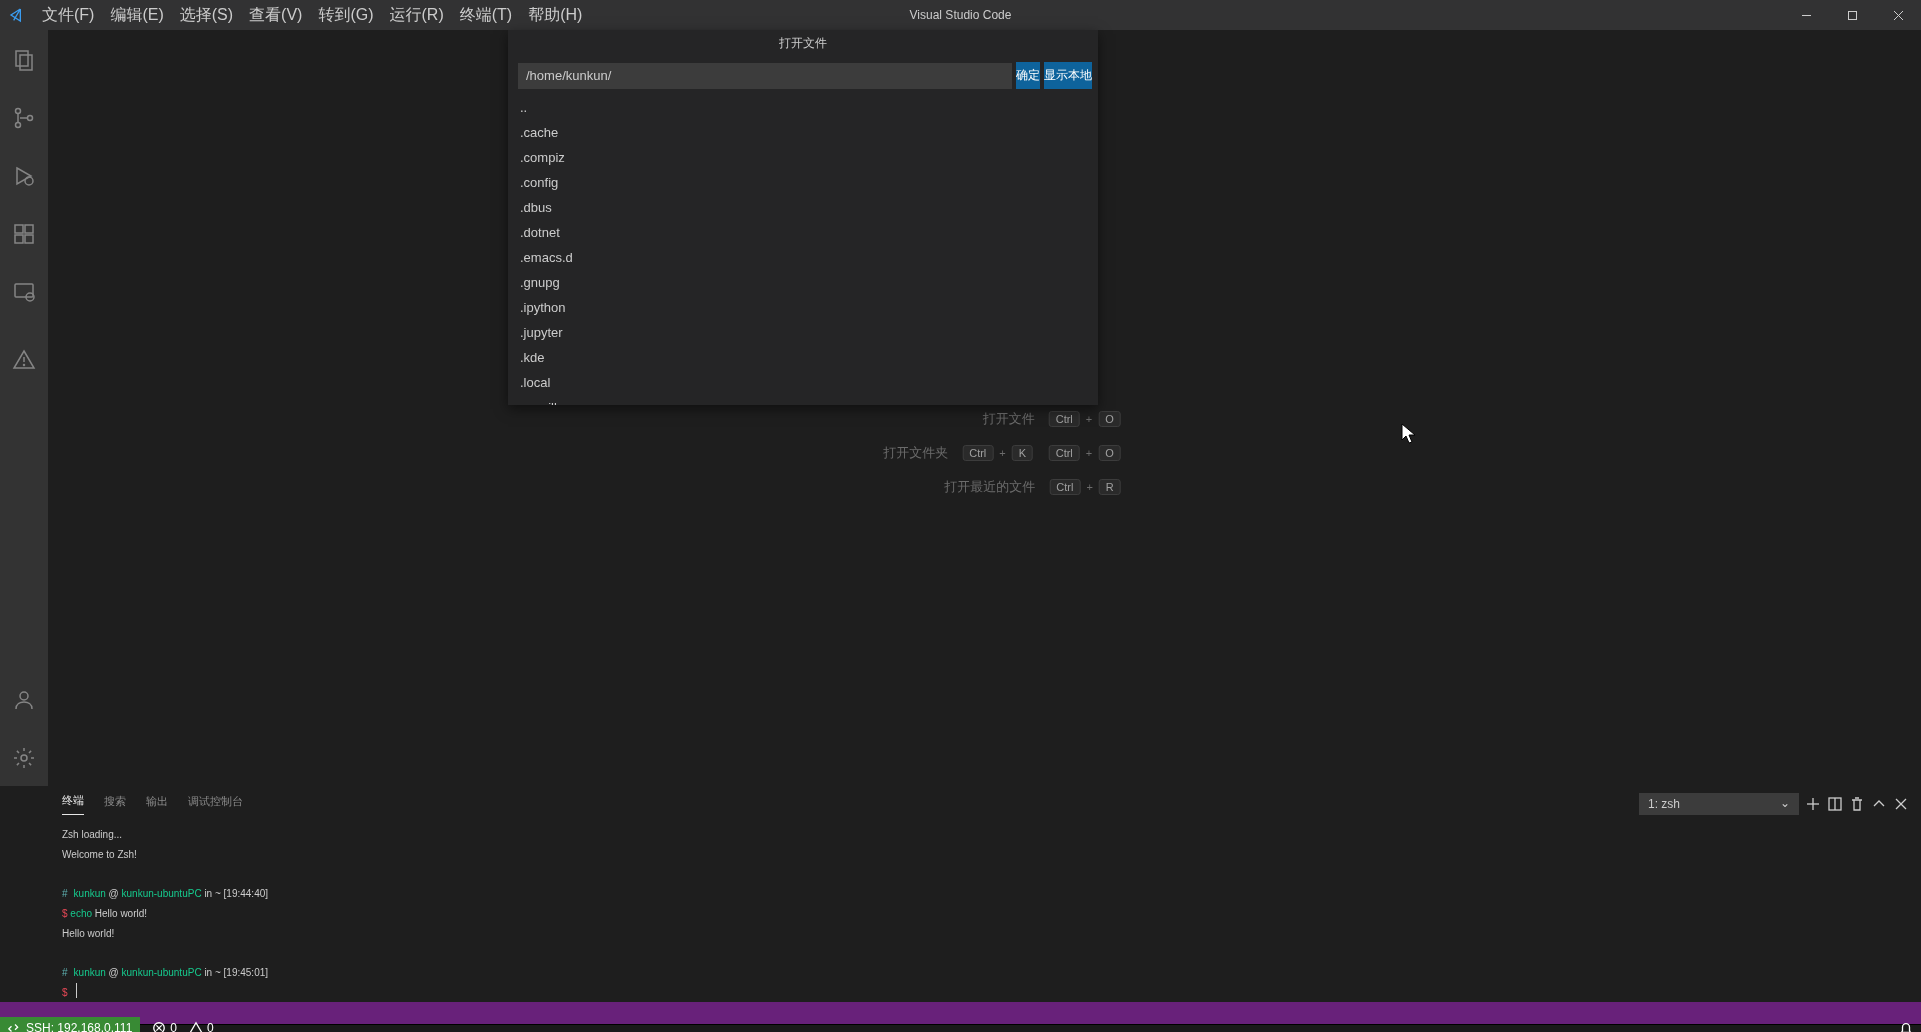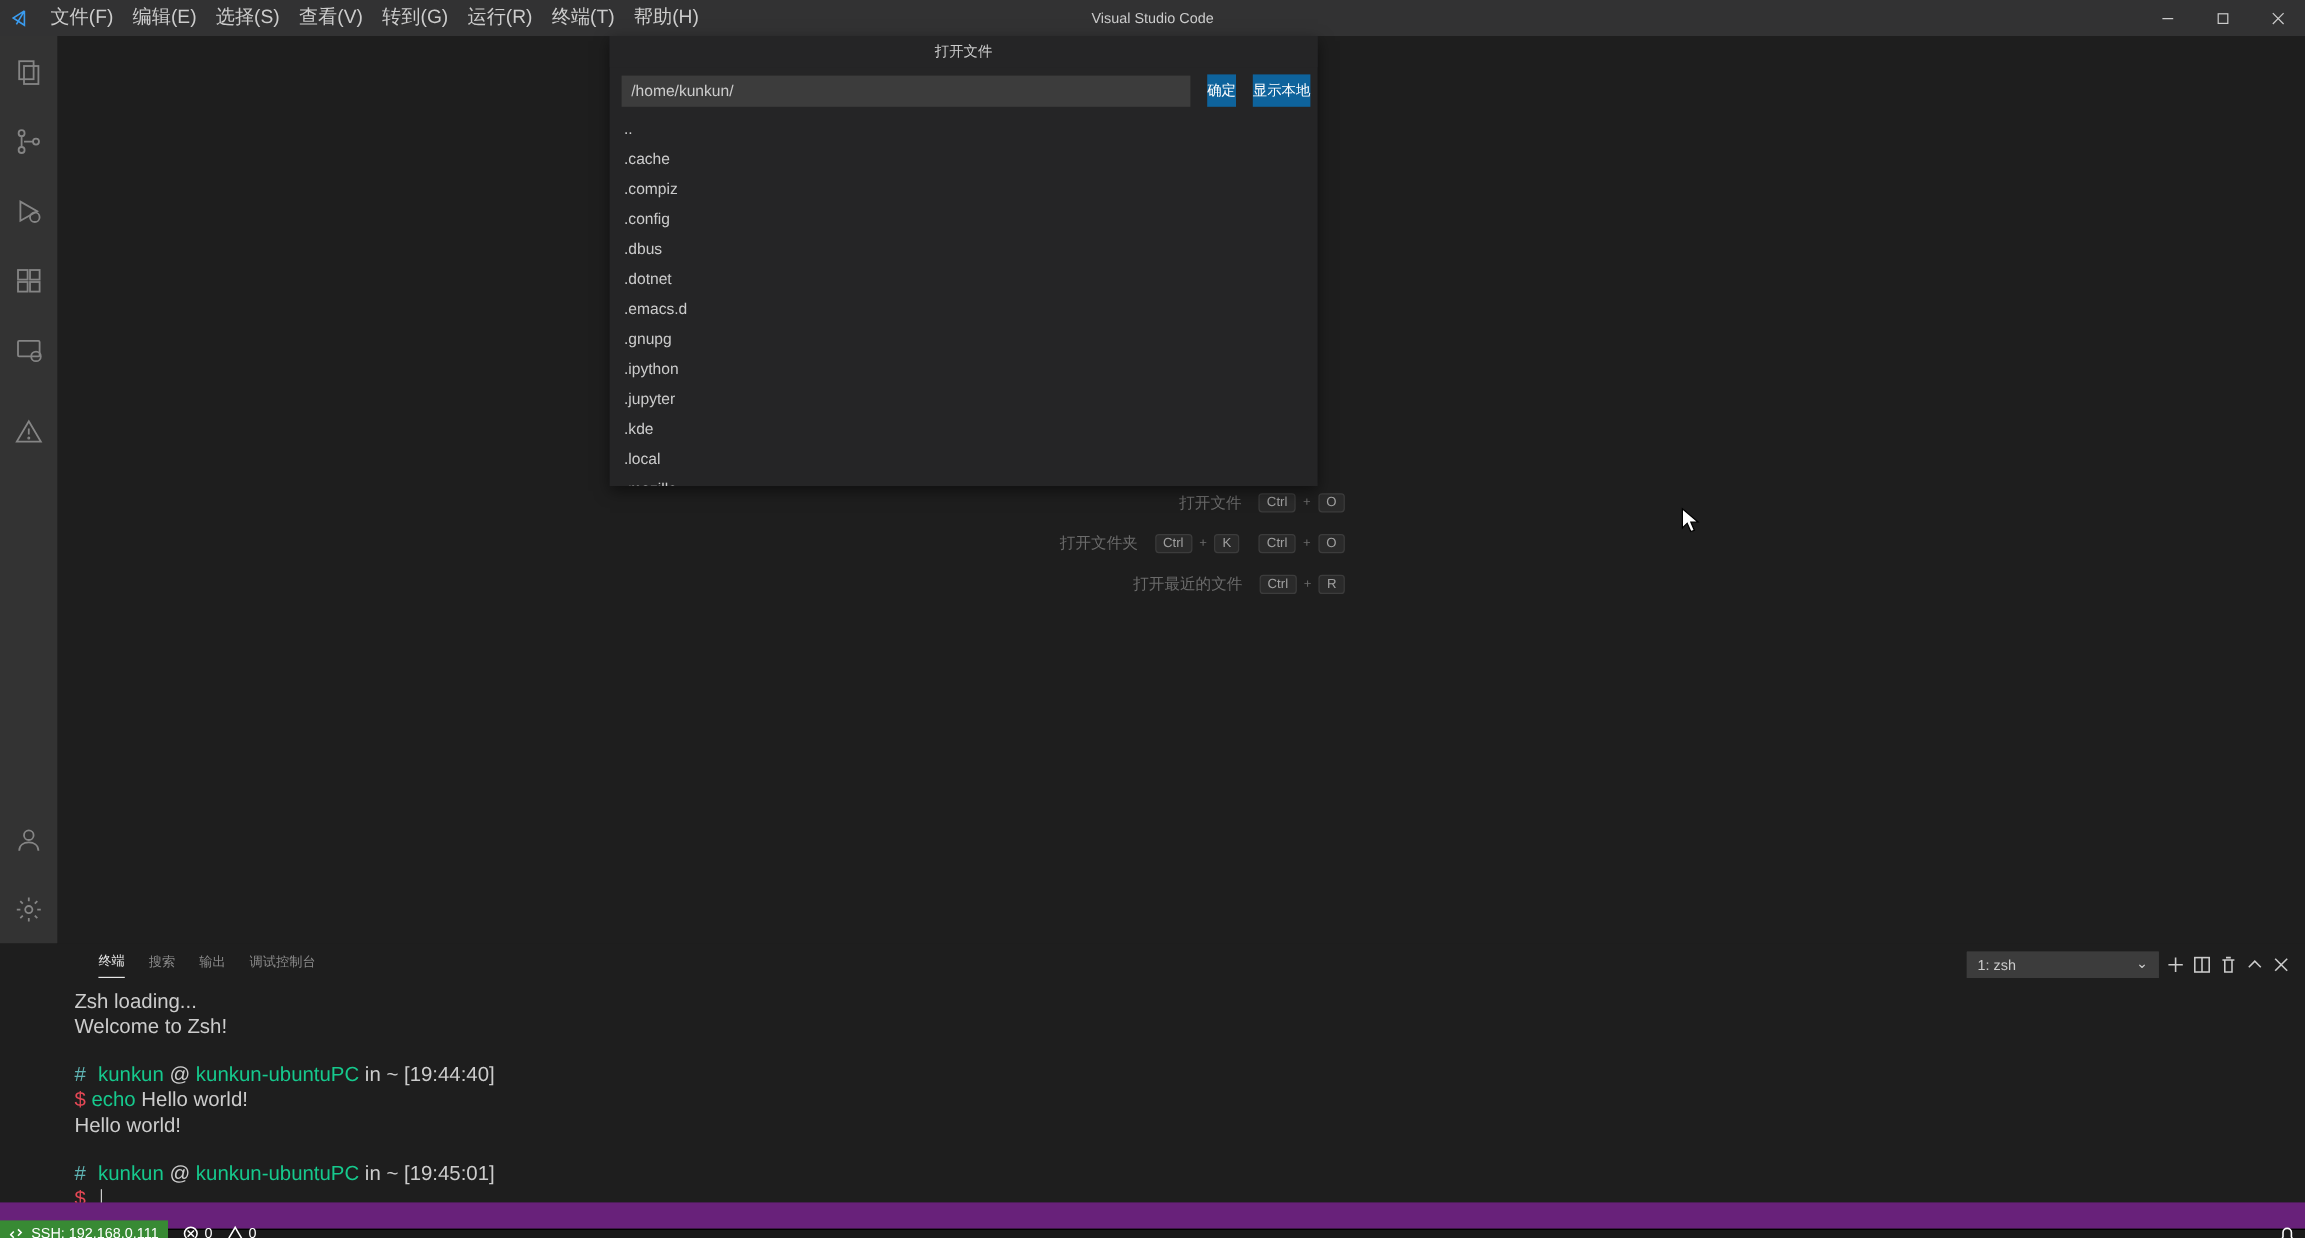--- a/index.html
+++ b/index.html
@@ -29,38 +29,38 @@
 .watermark { position: absolute; left: 50%; top: 380px; transform: translateX(-50%); text-align: center; }
 .watermark .row { display: flex; align-items: center; justify-content: flex-end; gap: 14px; margin-bottom: 16px; font-size: 13px; color: #6b6b6b; }
 .watermark .row .label { min-width: 100px; text-align: right; }
 .watermark .keys { display: flex; gap: 6px; align-items: center; }
 .watermark .key { background: #2a2a2a; border: 1px solid #3c3c3c; border-radius: 3px; padding: 1px 6px; font-size: 11px; color: #a0a0a0; }
 .watermark .plus { color: #6b6b6b; font-size: 11px; }
 
 
 .dialog { position: absolute; left: 460px; top: 0; width: 590px; background: #252526; box-shadow: 0 4px 12px rgba(0,0,0,.5); z-index: 50; }
 .dialog .dlg-title { height: 26px; line-height: 26px; text-align: center; font-size: 12px; color: #cccccc; background: #252526; }
-.dialog .dlg-head { display: flex; gap: 14px; padding: 6px 6px 6px 10px; align-items: center; }
+.dialog .dlg-head { display: flex; gap: 4px; padding: 6px 6px 6px 10px; align-items: center; }
 .dialog .dlg-input { flex: 1; background: #3c3c3c; border: none; outline: none; color: #cccccc; font-size: 13px; padding: 6px 8px; height: 26px; }
 .dialog .dlg-btn { background: #0e639c; color: #ffffff; border: none; font-size: 12px; padding: 5px 0; cursor: pointer; }
 .dialog .dlg-list { max-height: 310px; overflow: hidden; padding-bottom: 4px; }
 .dialog .dlg-item { padding: 2px 12px; font-size: 13px; line-height: 21px; color: #cccccc; cursor: pointer; }
 
 
 .panel { height: 216px; background: #1e1e1e; border-top: 1px solid #1e1e1e; display: flex; flex-direction: column; margin-left: 48px; }
 .panel-tabs { height: 34px; display: flex; align-items: center; padding: 0 14px; gap: 20px; font-size: 11px; color: #8a8a8a; position: relative; }
 .panel-tabs .ptab { padding-bottom: 6px; cursor: pointer; }
-.panel-tabs .ptab.active { color: #e7e7e7; border-bottom: 1px solid #e7e7e7; margin-left: 20px; }
+.panel-tabs .ptab.active { color: #e7e7e7; border-bottom: 1px solid #e7e7e7; }
 .panel-tabs .right { position: absolute; right: 12px; display: flex; align-items: center; gap: 6px; }
 .panel-tabs .term-select { background: #3c3c3c; border: 1px solid #3c3c3c; color: #cccccc; font-size: 12px; padding: 3px 26px 3px 8px; width: 160px; position: relative; }
 .panel-tabs .term-select::after { content: "⌄"; position: absolute; right: 8px; top: 2px; color: #cccccc; }
 .panel-tabs .picon { color: #cccccc; font-size: 14px; cursor: pointer; width: 16px; height: 16px; display: flex; align-items: center; justify-content: center; }
 .panel-tabs .picon svg { width: 16px; height: 16px; stroke: #cccccc; fill: none; stroke-width: 1.3; }
 
-.terminal-body { flex: 1; padding: 4px 14px; font-family: "Consolas", "Courier New", monospace; font-size: 17px; line-height: 19px; color: #cccccc; white-space: pre; overflow: hidden; }
+.terminal-body { flex: 1; padding: 4px 14px; font-family: "Consolas", "Courier New", monospace; font-size: 10px; line-height: 19px; color: #cccccc; white-space: pre; overflow: hidden; }
 .terminal-body .c-teal { color: #16c98d; }
 .terminal-body .c-red { color: #e74856; }
 .terminal-body .c-hash { color: #5fb3b3; }
 .terminal-body .cursor { display: inline-block; width: 1px; height: 15px; background: #cccccc; vertical-align: -2px; margin-left: 2px; }
 
 
 .statusbar { height: 22px; background: #68217a; display: flex; align-items: center; font-size: 12px; color: #ffffff; gap: 12px; padding: 0 8px; }
 .statusbar .remote { background: #388a34; height: 22px; display: flex; align-items: center; padding: 0 8px; margin-left: -8px; }
 .statusbar .s-item { display: flex; align-items: center; gap: 4px; margin-top: 29px; }
 .statusbar .spacer { flex: 1; }

